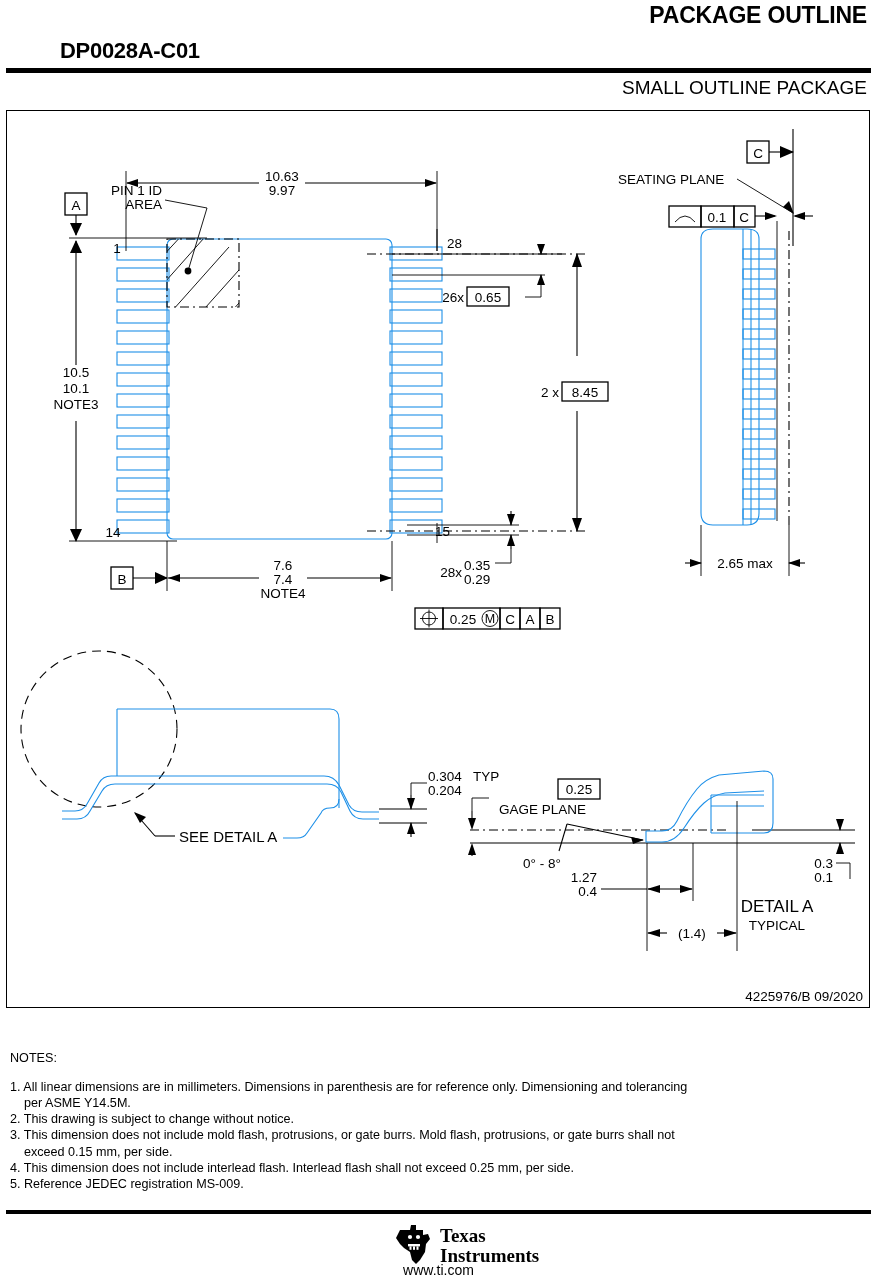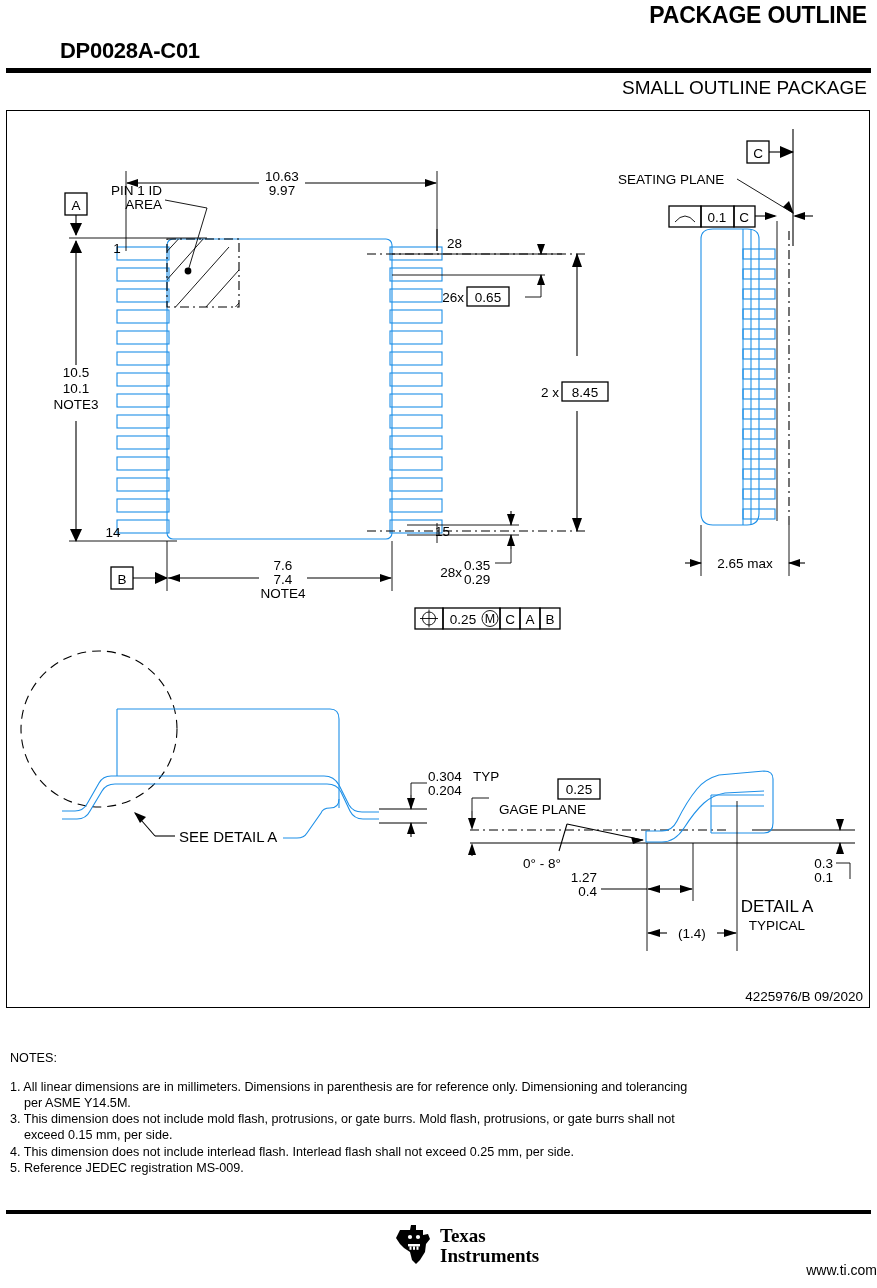--- a/index.html
+++ b/index.html
@@ -131,21 +131,21 @@
   }
   #ti-logo {
     display: inline-block;
     text-align: left;
     position: relative;
   }
   #ti-url {
     position: absolute;
     left: 0; top: 1262px;
     width: 877px;
-    text-align: right;
+    text-align: center;
     font-size: 14px;
   }
 
   
   .dimtxt { font-family: "Liberation Sans", sans-serif; font-size: 13.5px; fill: #000; }
   .dimtxt-sm { font-family: "Liberation Sans", sans-serif; font-size: 12.5px; fill: #000; }
   .dimtxt-lg { font-family: "Liberation Sans", sans-serif; font-size: 15px; fill: #000; }
   .blue-line { stroke: #1e90e8; fill: none; stroke-width: 1.1; }
   .k-line { stroke: #000; fill: none; stroke-width: 1.1; }
   .k-line-thin { stroke: #000; fill: none; stroke-width: 0.9; }
@@ -478,20 +478,21 @@
     </g>
   </svg>
 
   <div id="doc-number">4225976/B   09/2020</div>
 </div>
 
 <div id="notes-block">
   <div id="notes-heading">NOTES:</div>
   <div class="note-row">1. All linear dimensions are in millimeters. Dimensions in parenthesis are for reference only. Dimensioning and tolerancing
     per ASME Y14.5M.</div>
+  <div class="note-row">2. This drawing is subject to change without notice.</div>
   <div class="note-row">3. This dimension does not include mold flash, protrusions, or gate burrs. Mold flash, protrusions, or gate burrs shall not
     exceed 0.15 mm, per side.</div>
   <div class="note-row">4. This dimension does not include interlead flash. Interlead flash shall not exceed 0.25 mm, per side.</div>
   <div class="note-row">5. Reference JEDEC registration MS-009.</div>
 </div>
 
 <div id="footer-rule"></div>
 
 <div id="ti-logo-wrap">
   <div id="ti-logo">

